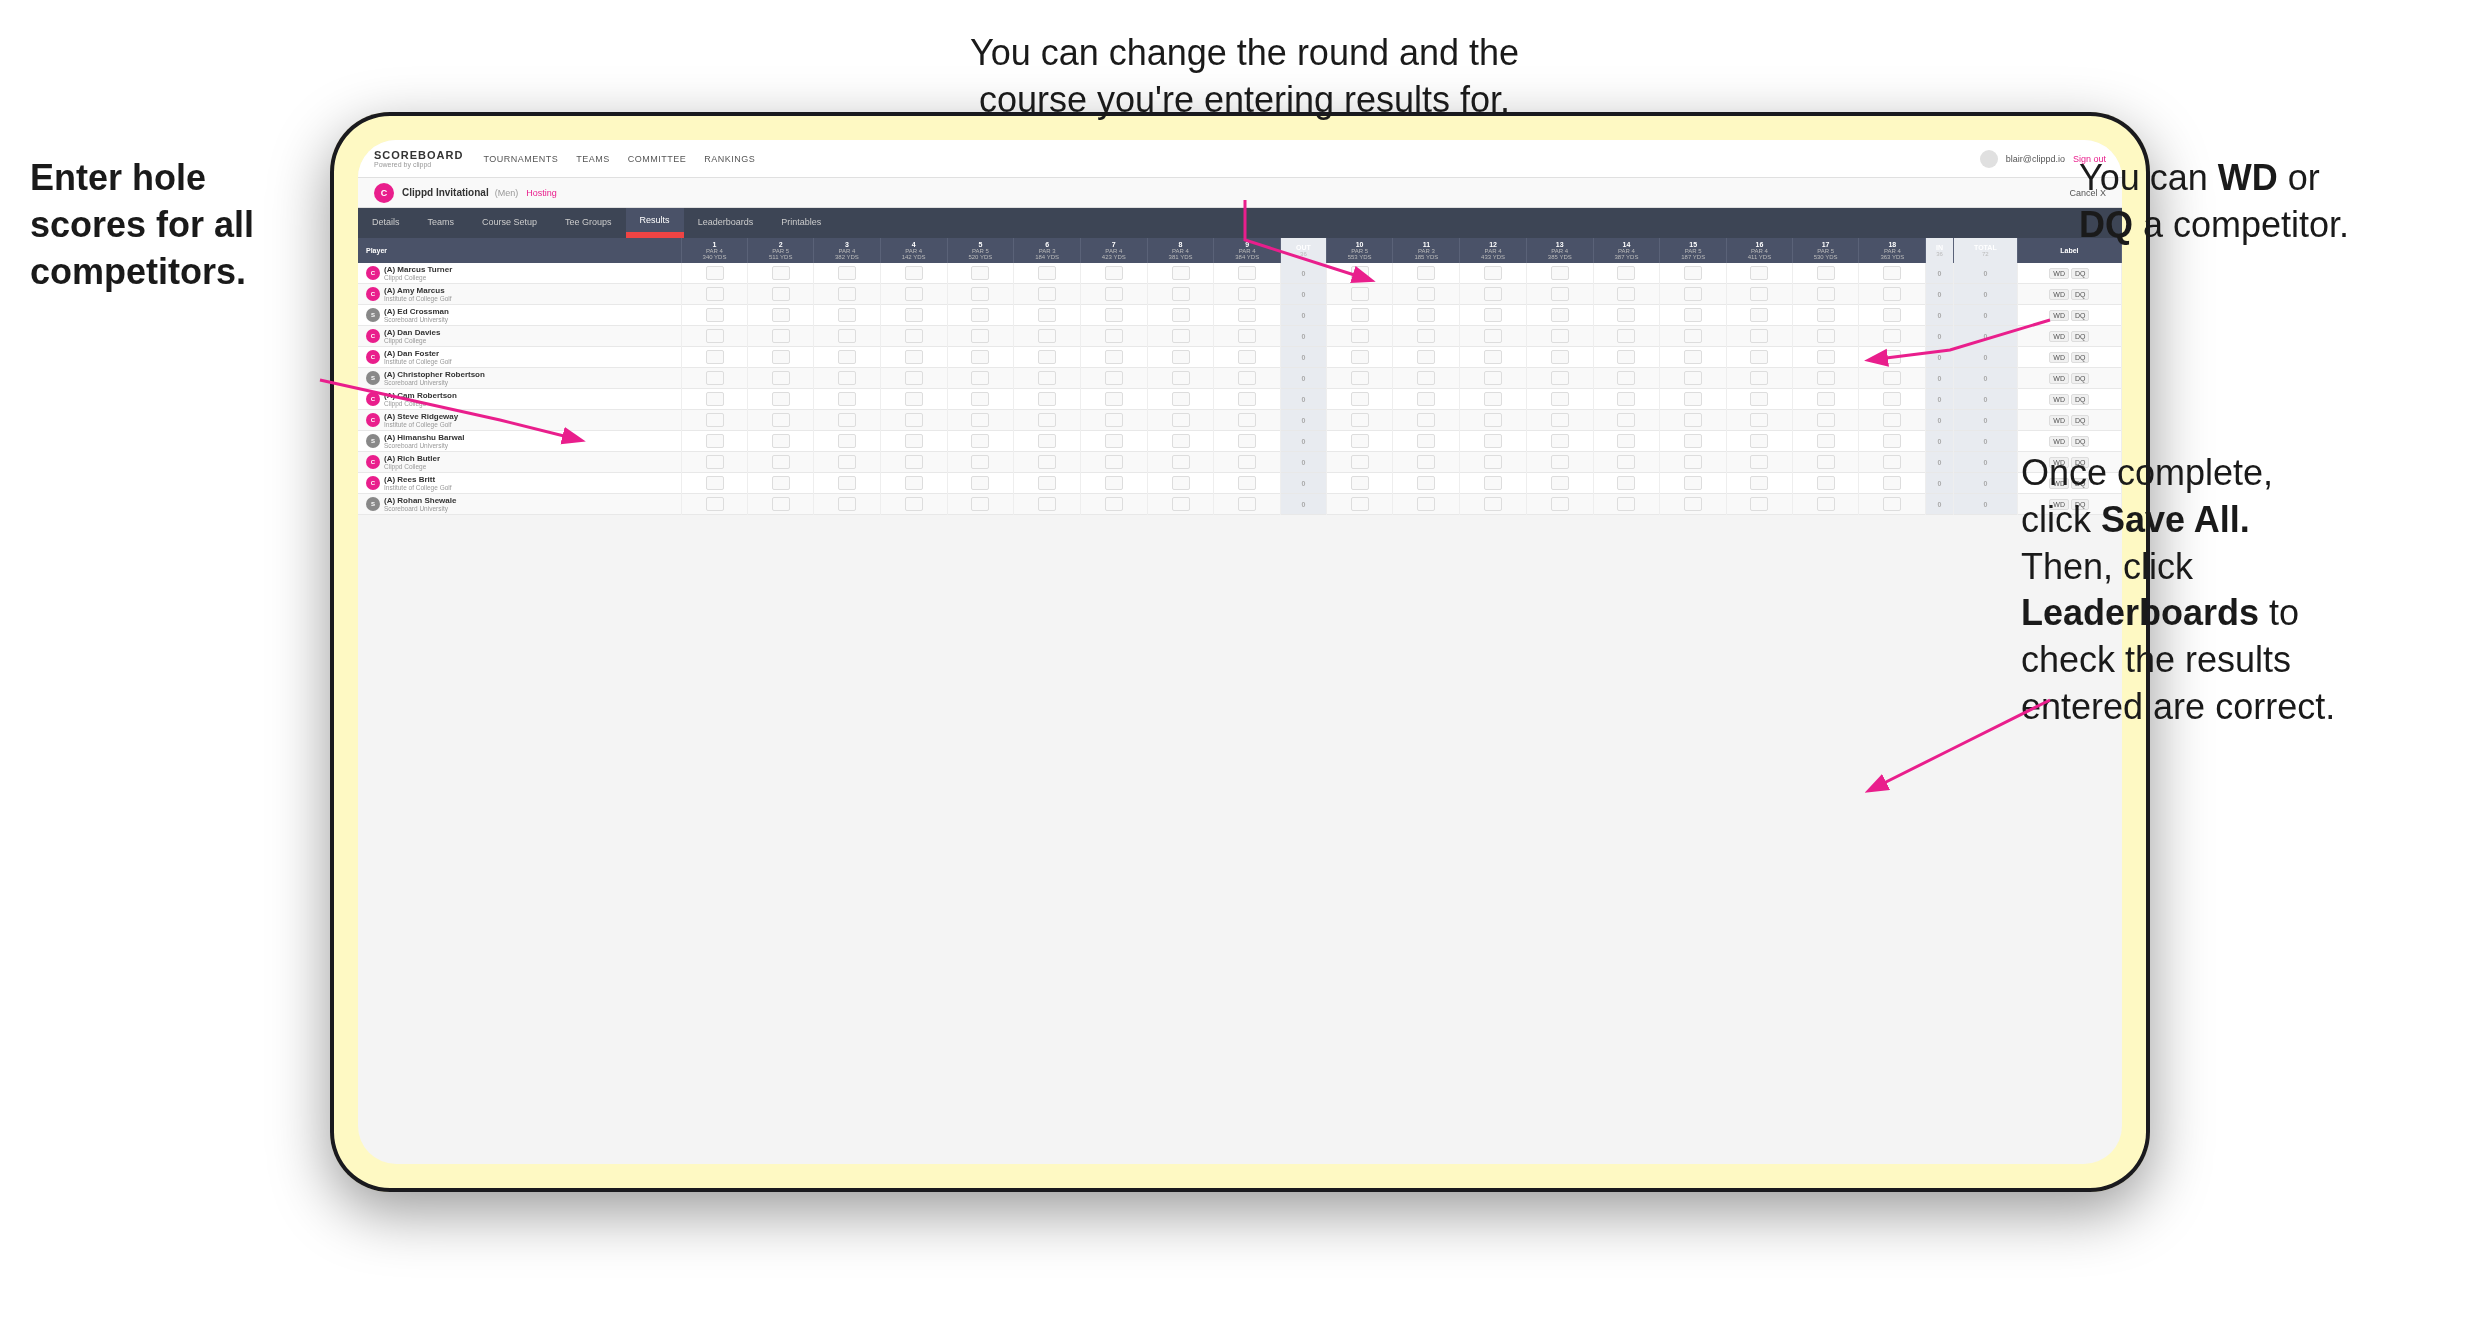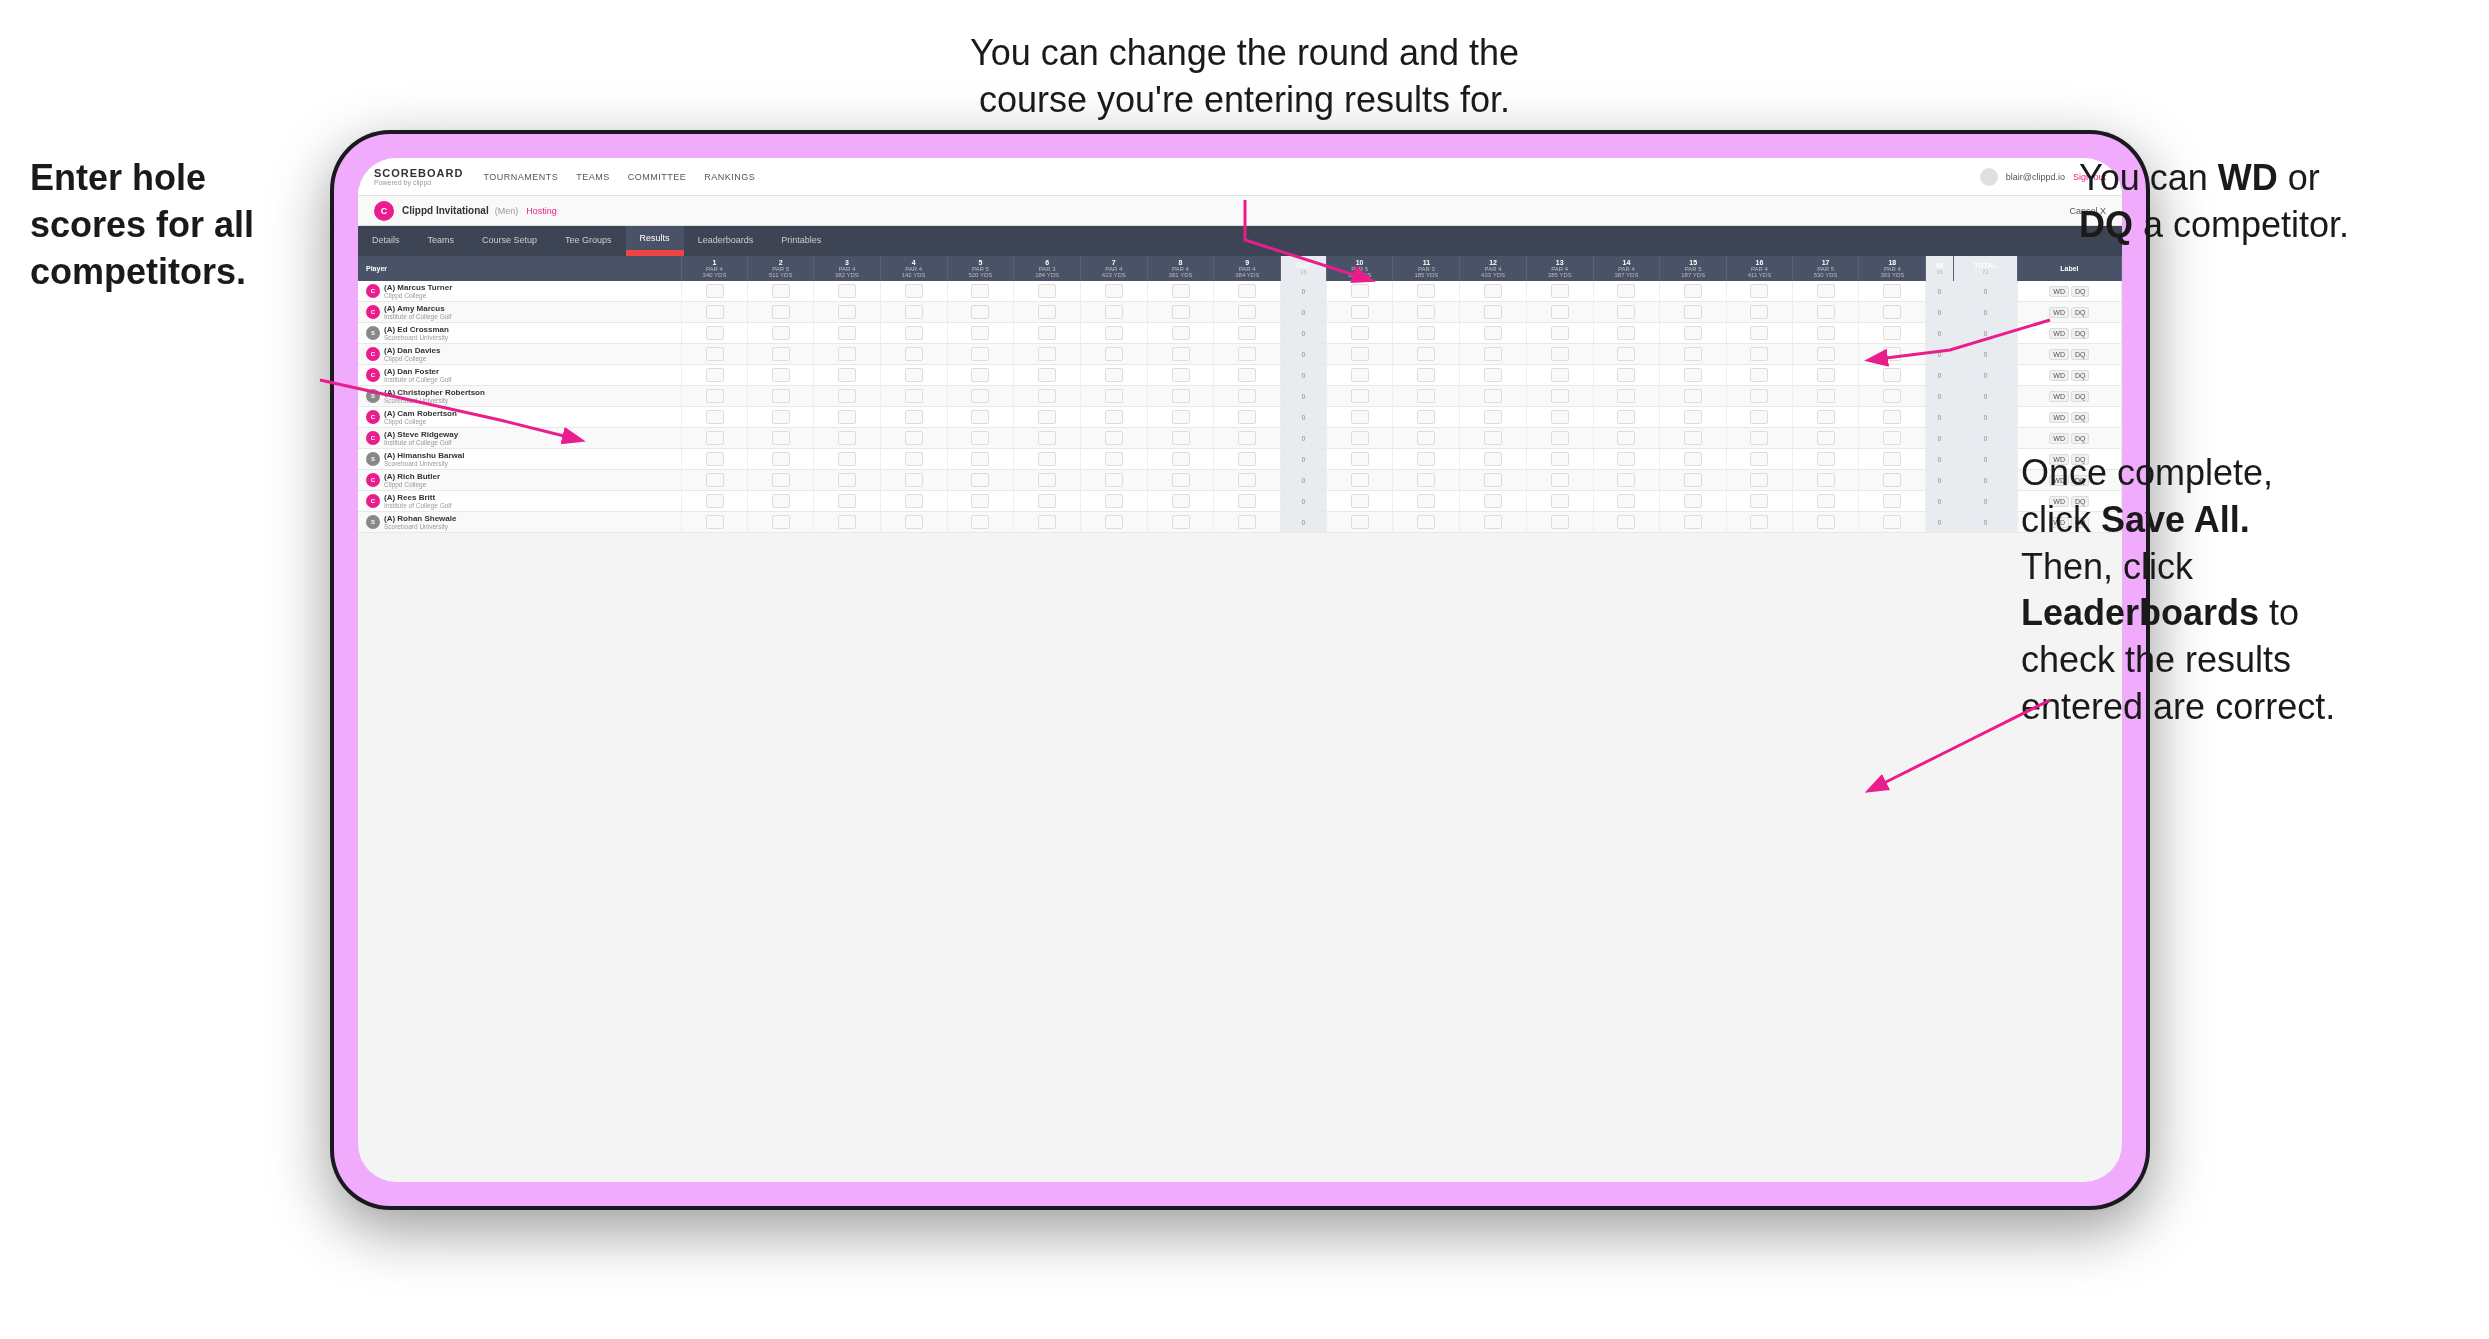--- a/index.html
+++ b/index.html
@@ -41,25 +41,25 @@
     }
     .ann-right-bottom {
       top: 450px;
       right: 28px;
       width: 440px;
     }
 
     
     .tablet-frame {
       position: absolute;
-      top: 130px;
+      top: 112px;
       left: 330px;
       width: 1820px;
       height: 1080px;
-      background: #f0abfc;
+      background: #fef9c3;
       border-radius: 60px;
       box-shadow: 0 20px 60px rgba(0,0,0,0.4), inset 0 0 0 4px #1a1a1e;
     }
     .tablet-screen {
       position: absolute;
       top: 28px;
       left: 28px;
       right: 28px;
       bottom: 28px;
       background: #f4f4f4;

